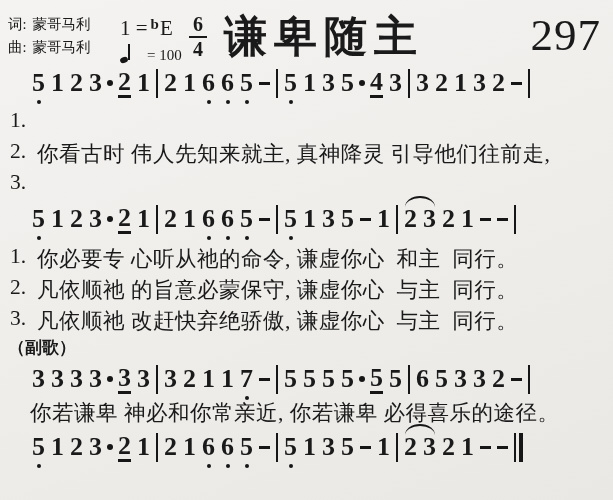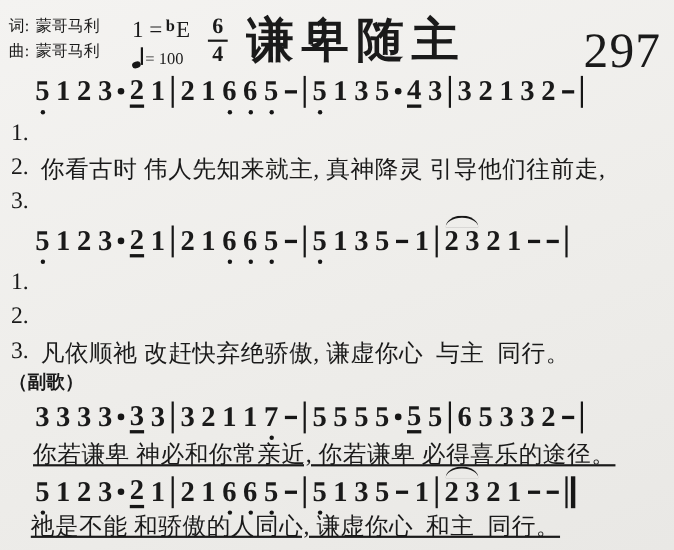--- a/index.html
+++ b/index.html
@@ -10,28 +10,28 @@
     font-family:"Liberation Serif","DejaVu Serif",serif;
     color:#1a1a1a;
     overflow:hidden;
   }
   
   .credits{position:absolute;left:8px;top:13px;font-size:14.5px;line-height:1.6;}
   .credit-row{display:flex;gap:6px;white-space:nowrap;}
   .keyblock{position:absolute;left:100px;top:16px;line-height:1.1;margin-left:20px;}
   .keysig{font-size:21px;white-space:nowrap;}
   .flat{font-size:15px;vertical-align:6px;font-weight:600;margin:0 1px 0 3px;}
-  .tempo{font-size:15px;margin-top:4px;display:flex;align-items:flex-end;gap:1px;white-space:nowrap;}
+  .tempo{font-size:15px;margin-top:4px;display:flex;align-items:flex-end;gap:16px;white-space:nowrap;}
   .qnote{position:relative;display:inline-block;width:11px;height:19px;}
   .qnote::before{content:'';position:absolute;left:0;bottom:0;width:8px;height:6px;background:#161616;border-radius:50%;transform:rotate(-18deg);}
   .qnote::after{content:'';position:absolute;right:1px;bottom:3px;width:2px;height:16px;background:#161616;}
   .timesig{position:absolute;left:186px;top:14px;display:flex;flex-direction:column;align-items:center;width:24px;font-size:20px;font-weight:bold;line-height:1.05;}
   .timesig .bar-line{width:18px;border-top:2px solid #1a1a1a;margin:1px 0;}
   .title{position:absolute;left:224px;top:8px;font-size:43px;font-weight:800;letter-spacing:7px;white-space:nowrap;}
-  .hymn-no{position:absolute;right:12px;top:20px;font-size:45px;font-weight:500;letter-spacing:1px;}
+  .hymn-no{position:absolute;right:12px;top:9px;font-size:45px;font-weight:500;letter-spacing:1px;}
   
   .music-row{
     position:absolute;left:32px;height:38px;
     display:flex;align-items:center;gap:6px;
     font-size:26px;font-weight:bold;line-height:1;
   }
   .note{position:relative;display:inline-block;}
   .note.ul{border-bottom:3px solid #161616;}
   .note.low::after{content:'';position:absolute;left:50%;transform:translateX(-50%);bottom:-8px;width:4px;height:4px;border-radius:50%;background:#161616;}
   .barline{width:2px;height:29px;background:#161616;}
@@ -42,21 +42,21 @@
   .dash{width:11px;height:3px;background:#161616;}
   .slur{position:relative;display:flex;gap:6px;}
   .slur::before{content:'';position:absolute;top:-10px;left:1px;right:1px;height:9px;
     border-top:2.5px solid #161616;border-radius:100% 100% 0 0 / 200% 200% 0 0;}
   
   .lyric-block{position:absolute;left:10px;}
   .lyric-line{display:flex;align-items:flex-start;height:31px;font-size:21.5px;white-space:pre;}
   .lyric-num{width:27px;flex:0 0 27px;}
   .lyric-text{letter-spacing:0.5px;}
   .chorus-label{position:absolute;left:8px;top:336px;font-size:17px;font-weight:bold;}
-  .single-lyric{position:absolute;font-size:21.5px;white-space:pre;letter-spacing:0.5px;text-decoration:underline;}
+  .single-lyric{position:absolute;font-size:21.5px;white-space:pre;letter-spacing:0.5px;}
 </style>
 </head>
 <body>
 
 <div class="sheet">
 
   <div class="credits">
     <div class="credit-row">
       <span>词:</span>
       <span>蒙哥马利</span>
@@ -151,22 +151,22 @@
         <span class="note">3</span>
       </span>
       <span class="note">2</span>
       <span class="note">1</span>
       <span class="dash"></span>
       <span class="dash"></span>
       <span class="barline"></span>
     </div>
 
   <div class="lyric-block" style="top:244px">
-      <div class="lyric-line"><span class="lyric-num">1.</span></div>
-      <div class="lyric-line"><span class="lyric-num">2.</span></div>
+      <div class="lyric-line"><span class="lyric-num">1.</span><span class="lyric-text">你必要专 心听从祂的命令, 谦虚你心  和主  同行。</span></div>
+      <div class="lyric-line"><span class="lyric-num">2.</span><span class="lyric-text">凡依顺祂 的旨意必蒙保守, 谦虚你心  与主  同行。</span></div>
       <div class="lyric-line"><span class="lyric-num">3.</span><span class="lyric-text">凡依顺祂 改赶快弃绝骄傲, 谦虚你心  与主  同行。</span></div>
     </div>
 
   <div class="chorus-label">（副歌）</div>
 
   <div class="music-row" style="top:360px">
       <span class="note">3</span>
       <span class="note">3</span>
       <span class="note">3</span>
       <span class="note">3</span>
@@ -230,15 +230,14 @@
       <span class="note">2</span>
       <span class="note">1</span>
       <span class="dash"></span>
       <span class="dash"></span>
       <span class="bar-end">
         <span class="thin"></span>
         <span class="thick"></span>
       </span>
     </div>
 
-  <div class="single-lyric" style="left:28px;top:463px">祂是不能 和骄傲的人同心, 谦虚你心  和主  同行。</div>
 
 </div>
 
 </body></html>

